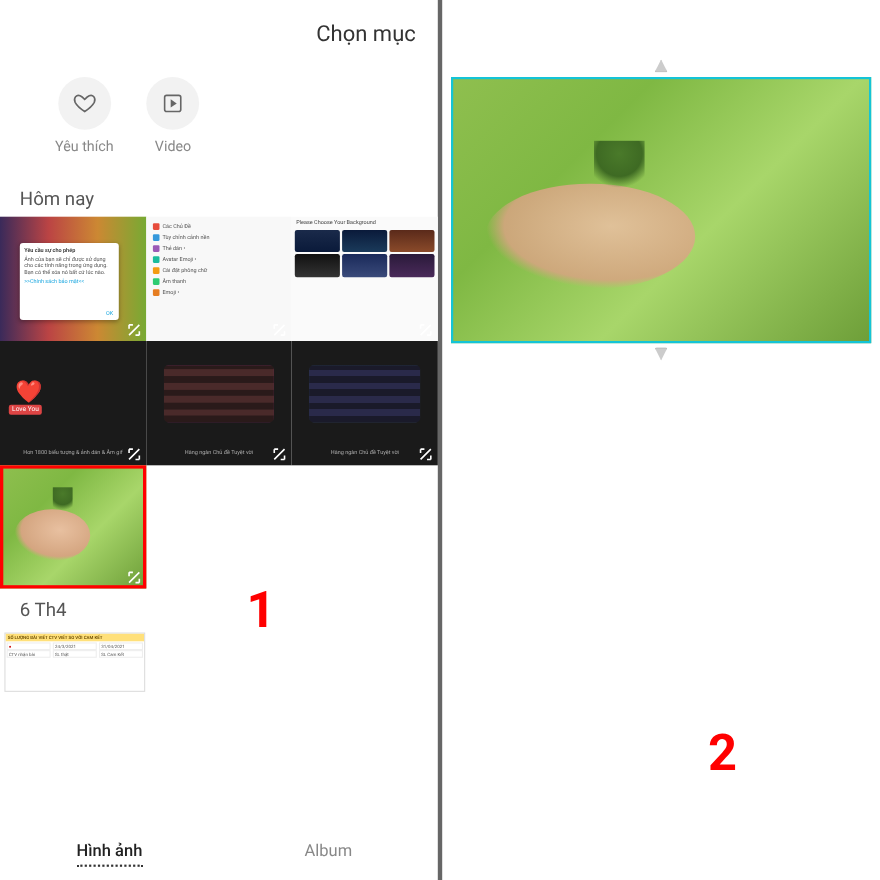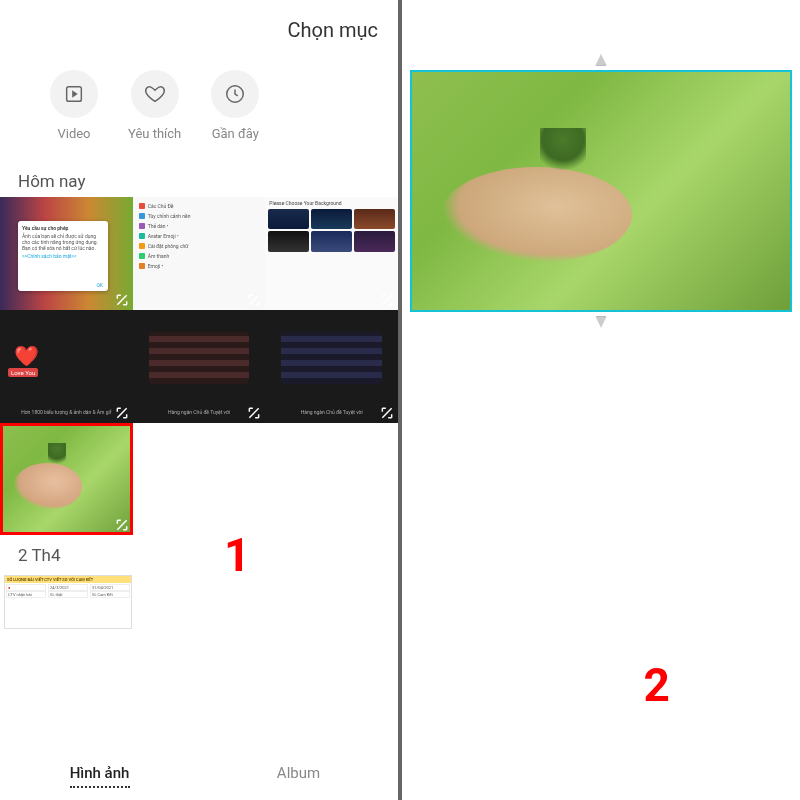--- a/index.html
+++ b/index.html
@@ -68,42 +68,33 @@
 </head>
 <body>
 
 <div class="panel left">
   <div class="title">Chọn mục</div>
 
   <div class="categories">
     <div class="cat">
       <div class="cat-icon">
         <svg viewBox="0 0 24 24" fill="none" stroke="currentColor" stroke-width="1.6">
+            <path d="M12 20s-7-4.35-9.5-9C.5 6.5 4 3 7.5 4.5 9.24 5.24 12 8 12 8s2.76-2.76 4.5-3.5C20 3 23.5 6.5 21.5 11 19 15.65 12 20 12 20z"></path>
+          </svg>
+      </div>
+      <span class="cat-label">Yêu thích</span>
+    </div>
+    <div class="cat">
+      <div class="cat-icon">
+        <svg viewBox="0 0 24 24" fill="none" stroke="currentColor" stroke-width="1.6">
             <rect x="4" y="4" width="16" height="16" rx="2"></rect>
             <polygon points="10,8 16,12 10,16" fill="currentColor" stroke="none"></polygon>
           </svg>
       </div>
       <span class="cat-label">Video</span>
-    </div>
-    <div class="cat">
-      <div class="cat-icon">
-        <svg viewBox="0 0 24 24" fill="none" stroke="currentColor" stroke-width="1.6">
-            <path d="M12 20s-7-4.35-9.5-9C.5 6.5 4 3 7.5 4.5 9.24 5.24 12 8 12 8s2.76-2.76 4.5-3.5C20 3 23.5 6.5 21.5 11 19 15.65 12 20 12 20z"></path>
-          </svg>
-      </div>
-      <span class="cat-label">Yêu thích</span>
-    </div>
-    <div class="cat">
-      <div class="cat-icon">
-        <svg viewBox="0 0 24 24" fill="none" stroke="currentColor" stroke-width="1.6">
-            <circle cx="12" cy="12" r="9"></circle>
-            <path d="M12 7v5l3 2"></path>
-          </svg>
-      </div>
-      <span class="cat-label">Gần đây</span>
     </div>
   </div>
 
   <div class="section-header">Hôm nay</div>
 
   <div class="grid3">
     <div class="thumb th1">
       <div class="dialog">
         <div class="dlg-title">Yêu cầu sự cho phép</div>
         <div>Ảnh của bạn sẽ chỉ được sử dụng cho các tính năng trong ứng dụng. Bạn có thể xóa nó bất cứ lúc nào.</div>
@@ -185,21 +176,21 @@
     </div>
     <div class="thumb th7 selected">
       <div class="hands"></div>
       <div class="plant"></div>
       <span class="expand-icon"><svg viewBox="0 0 24 24" fill="none" stroke="currentColor" stroke-width="2.5">
             <path d="M4 20L20 4M4 4h6M4 4v6M20 20h-6M20 20v-6"></path>
           </svg></span>
     </div>
   </div>
 
-  <div class="section-header">2 Th4</div>
+  <div class="section-header">6 Th4</div>
   <div class="bottom-strip">
     <div class="strip-thumb">
       <div class="yellow">SỐ LƯỢNG BÀI VIẾT CTV VIẾT SO VỚI CAM KẾT</div>
       <div class="rows">
         <div class="r">
             <span class="c dot">●</span>
             <span class="c">24/3/2021</span>
             <span class="c">31/04/2021</span>
           </div>
         <div class="r">

